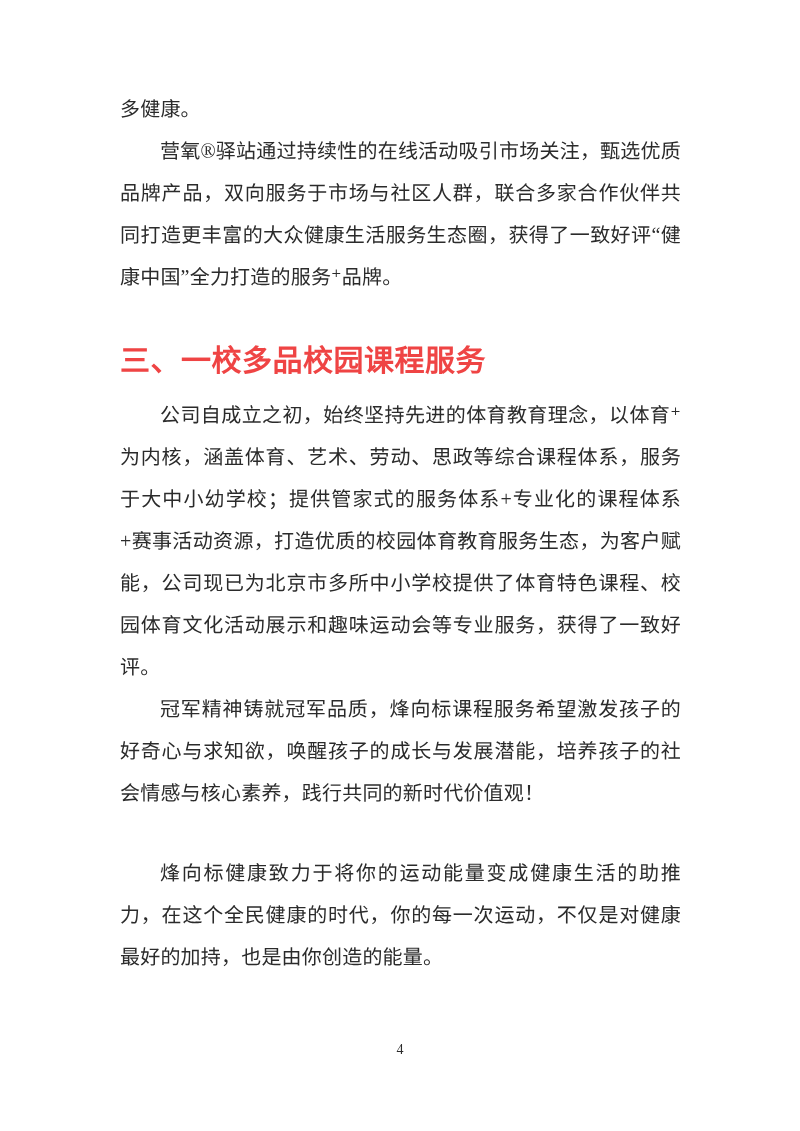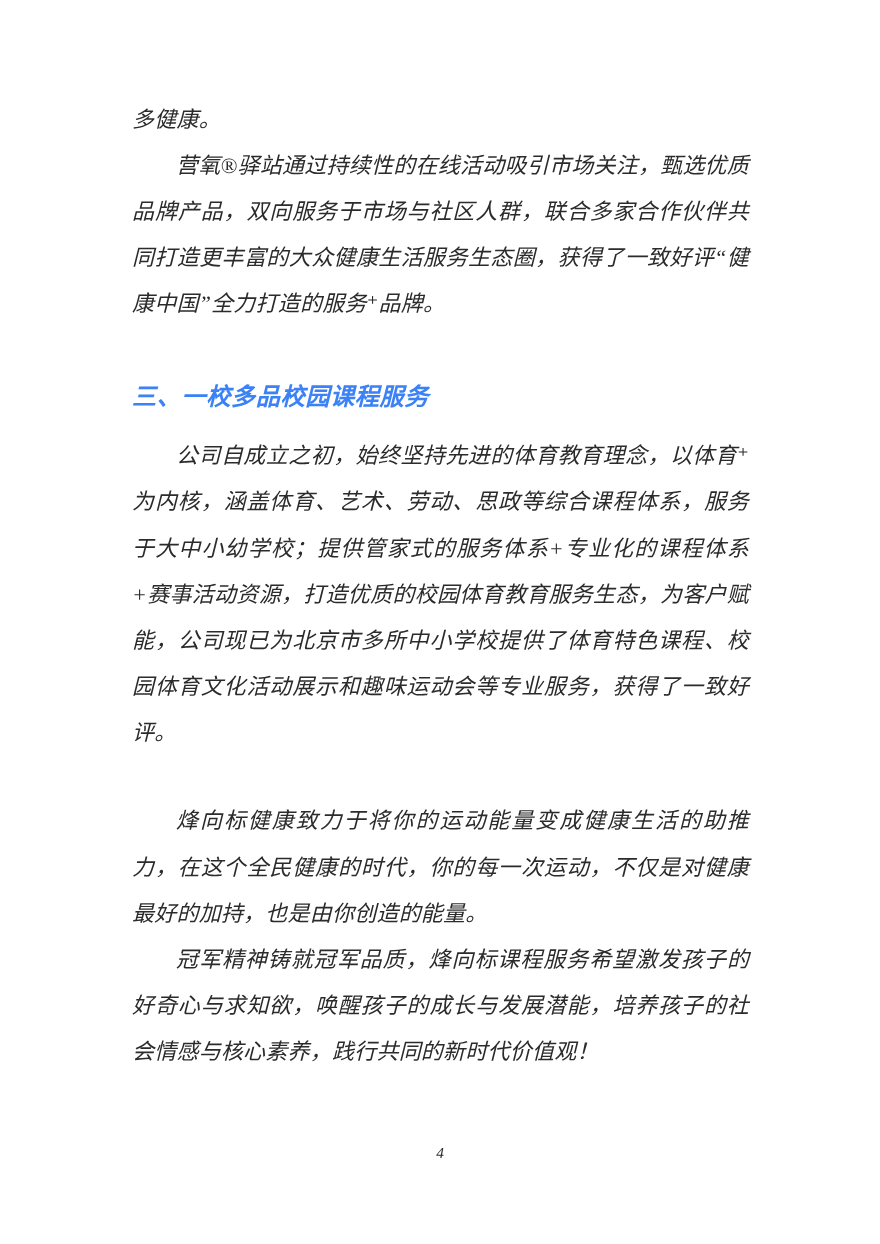--- a/index.html
+++ b/index.html
@@ -8,21 +8,20 @@
     background: #ffffff;
   }
   .page {
     position: relative;
     width: 800px;
     height: 1131px;
     background: #ffffff;
     overflow: hidden;
     font-family: "Liberation Serif", "DejaVu Serif", serif;
     color: #2b2b2b;
-    font-style: italic;
   }
   .content {
     position: absolute;
     left: 120px;
     top: 88px;
     width: 561px;
   }
   .para {
     margin: 0;
     font-size: 20px;
@@ -30,24 +29,24 @@
     text-align: justify;
     text-justify: inter-character;
     letter-spacing: 0.2px;
     word-break: break-all;
   }
   .para.indent {
     text-indent: 2em;
   }
   .heading {
     margin: 40px 0 10px 0;
-    font-size: 22px;
+    font-size: 30px;
     line-height: 46px;
     font-weight: bold;
-    color: #3b82f6;
+    color: #ef4444;
     letter-spacing: 0.5px;
   }
   .para.block-gap {
     margin-top: 38px;
   }
   .footer {
     position: absolute;
     left: 0;
     right: 0;
     top: 1040px;
@@ -61,19 +60,19 @@
 </style>
 </head>
 <body>
 
 <div class="page">
   <div class="content">
     <p class="para">多健康。</p>
     <p class="para indent">营氧®驿站通过持续性的在线活动吸引市场关注，甄选优质品牌产品，双向服务于市场与社区人群，联合多家合作伙伴共同打造更丰富的大众健康生活服务生态圈，获得了一致好评“健康中国”全力打造的服务⁺品牌。</p>
     <h2 class="heading">三、一校多品校园课程服务</h2>
     <p class="para indent">公司自成立之初，始终坚持先进的体育教育理念，以体育⁺为内核，涵盖体育、艺术、劳动、思政等综合课程体系，服务于大中小幼学校；提供管家式的服务体系+专业化的课程体系+赛事活动资源，打造优质的校园体育教育服务生态，为客户赋能，公司现已为北京市多所中小学校提供了体育特色课程、校园体育文化活动展示和趣味运动会等专业服务，获得了一致好评。</p>
+    <p class="para indent">冠军精神铸就冠军品质，烽向标课程服务希望激发孩子的好奇心与求知欲，唤醒孩子的成长与发展潜能，培养孩子的社会情感与核心素养，践行共同的新时代价值观！</p>
     <p class="para indent block-gap">烽向标健康致力于将你的运动能量变成健康生活的助推力，在这个全民健康的时代，你的每一次运动，不仅是对健康最好的加持，也是由你创造的能量。</p>
-    <p class="para indent">冠军精神铸就冠军品质，烽向标课程服务希望激发孩子的好奇心与求知欲，唤醒孩子的成长与发展潜能，培养孩子的社会情感与核心素养，践行共同的新时代价值观！</p>
   </div>
   <div class="footer">
     <span class="page-number">4</span>
   </div>
 </div>
 
 </body></html>

